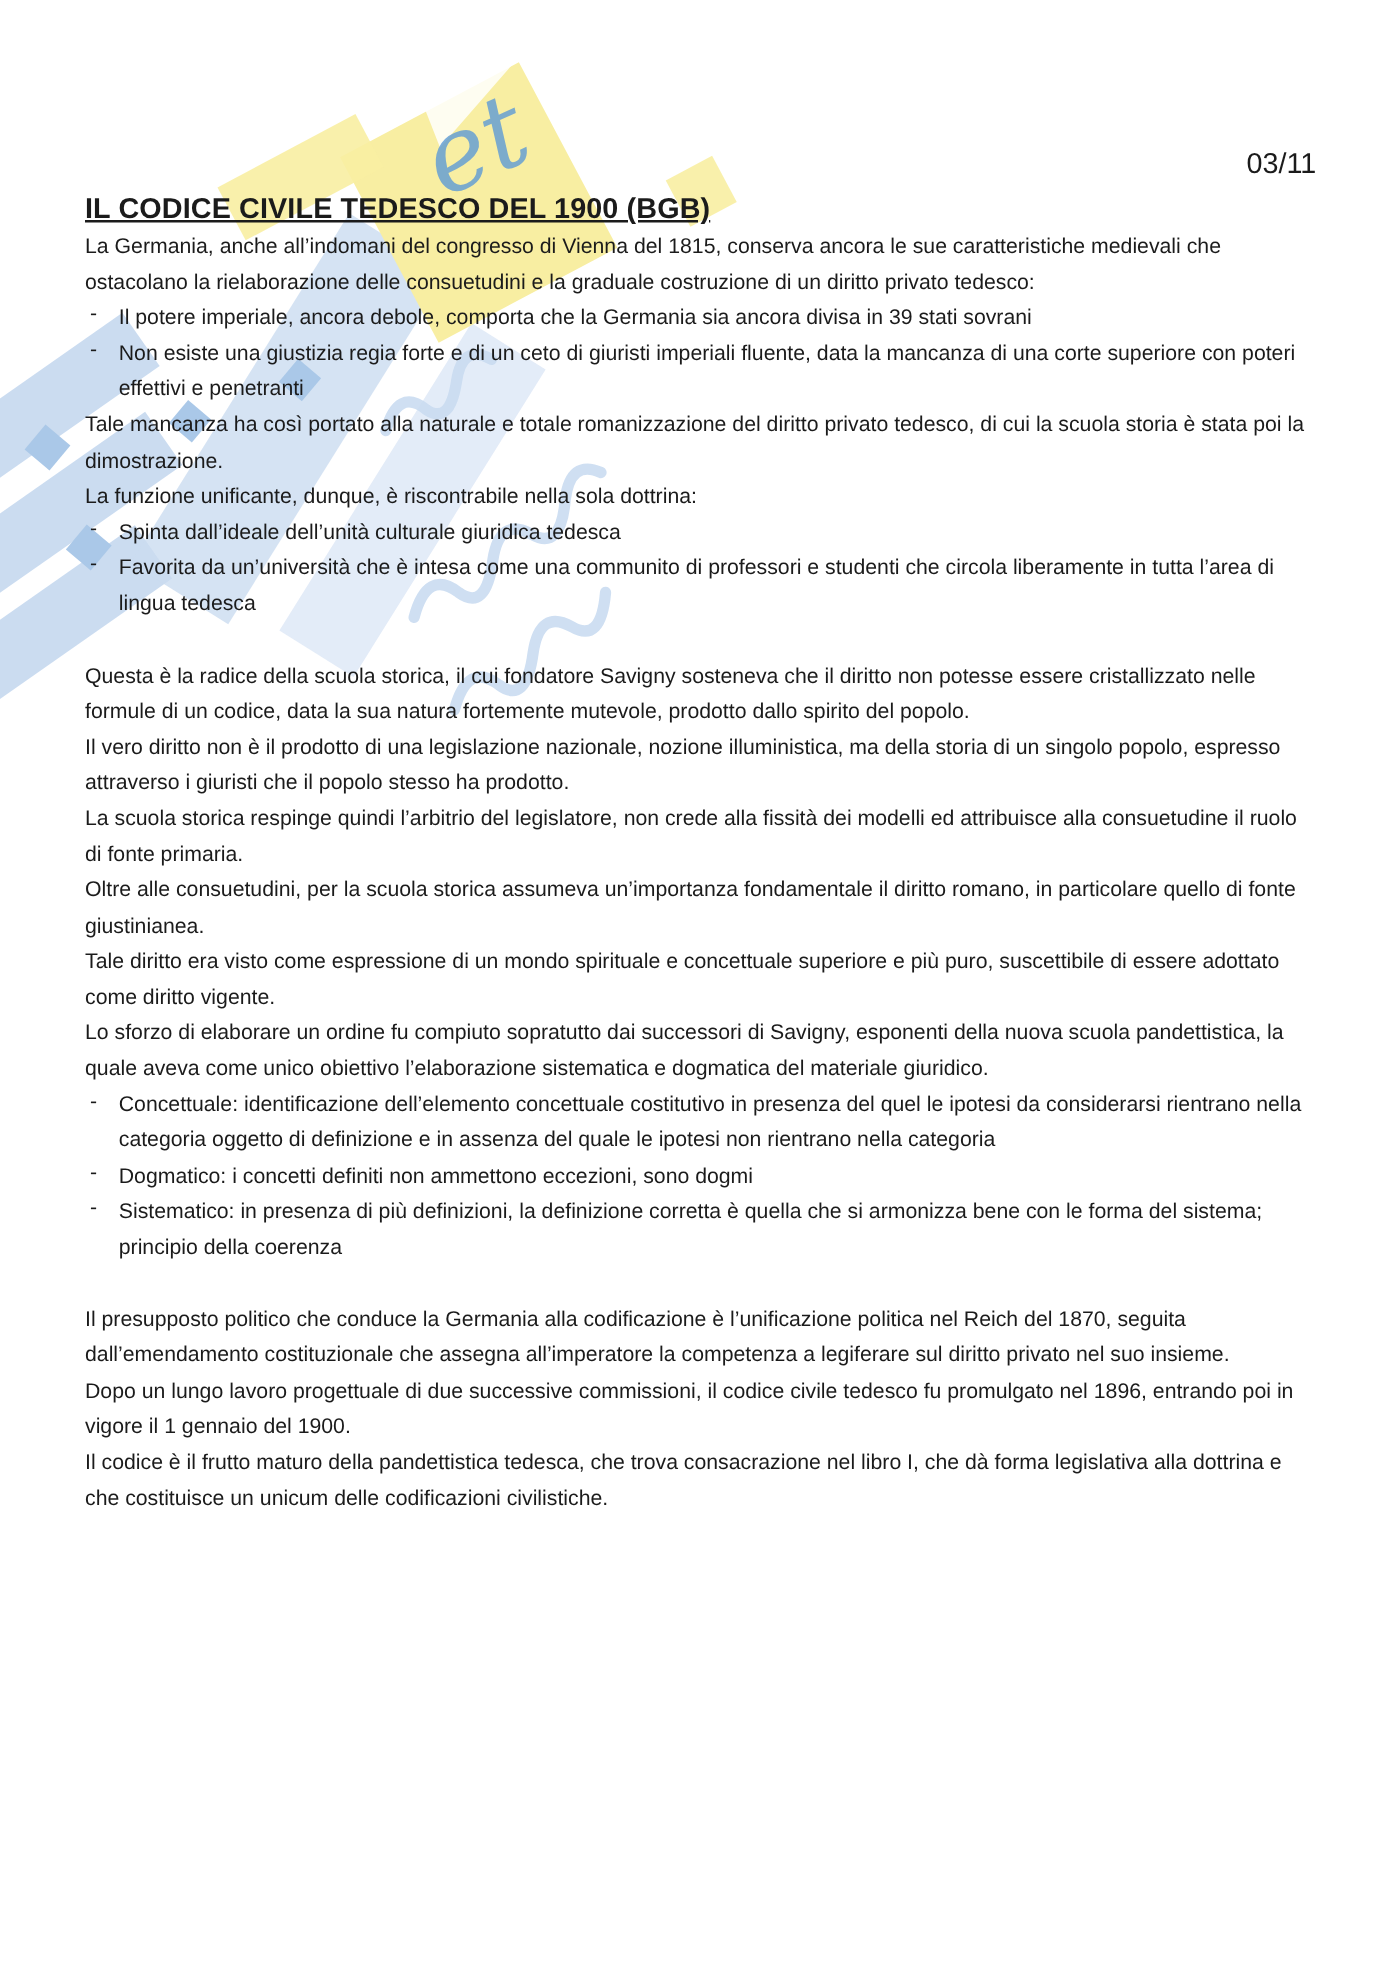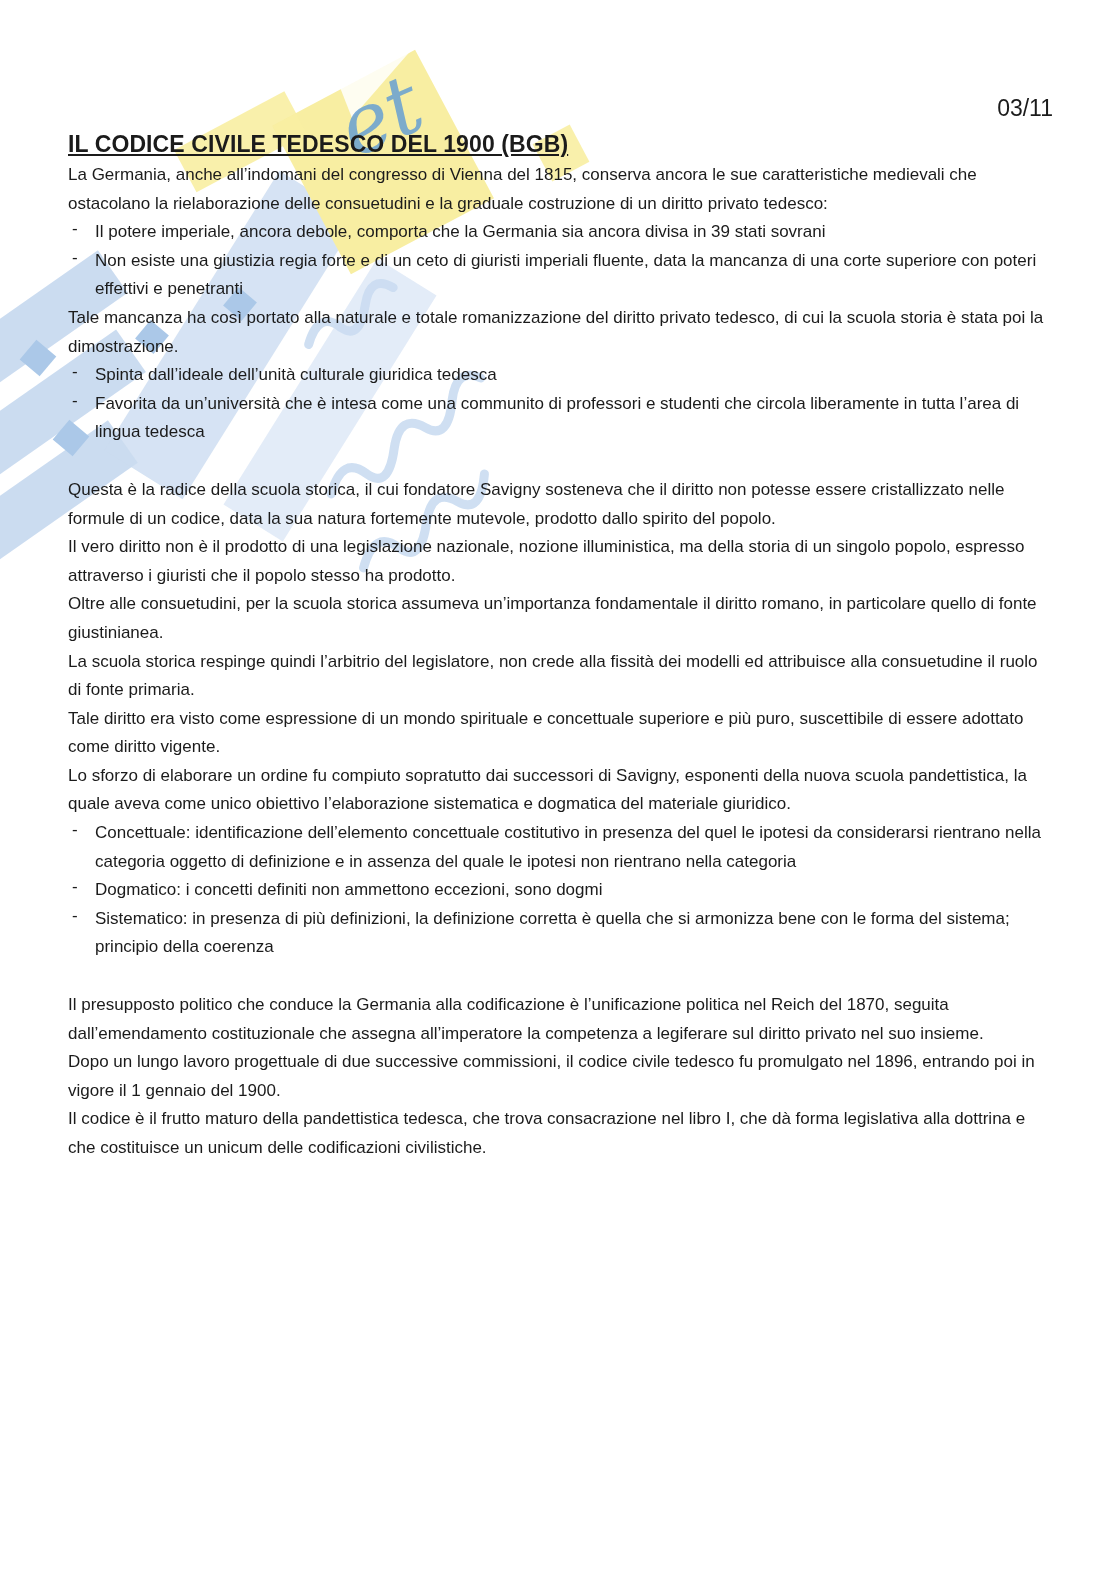--- a/index.html
+++ b/index.html
@@ -15,20 +15,21 @@
   .watermark {
     position: absolute;
     top: 0; left: 0;
     z-index: 0;
     pointer-events: none;
   }
   .content {
     position: relative;
     z-index: 1;
     padding: 94px 63px 0 68px;
+    margin-top: 22px;
   }
   .page-number {
     text-align: right;
     font-size: 23px;
     line-height: 29px;
   }
   .title {
     font-size: 23px;
     line-height: 33px;
     font-weight: bold;
@@ -101,36 +102,37 @@
       <div class="bullet">
         <span class="dash">-</span>
         <span>Il potere imperiale, ancora debole, comporta che la Germania sia ancora divisa in 39 stati sovrani</span>
       </div>
       <div class="bullet">
         <span class="dash">-</span>
         <span>Non esiste una giustizia regia forte e di un ceto di giuristi imperiali fluente, data la mancanza di una corte superiore con poteri effettivi e penetranti</span>
       </div>
 
       <p>Tale mancanza ha così portato alla naturale e totale romanizzazione del diritto privato tedesco, di cui la scuola storia è stata poi la dimostrazione.</p>
+      <p>La funzione unificante, dunque, è riscontrabile nella sola dottrina:</p>
 
       <div class="bullet">
         <span class="dash">-</span>
         <span>Spinta dall’ideale dell’unità culturale giuridica tedesca</span>
       </div>
       <div class="bullet">
         <span class="dash">-</span>
         <span>Favorita da un’università che è intesa come una communito di professori e studenti che circola liberamente in tutta l’area di lingua tedesca</span>
       </div>
 
       <div class="spacer"></div>
 
       <p>Questa è la radice della scuola storica, il cui fondatore Savigny sosteneva che il diritto non potesse essere cristallizzato nelle formule di un codice, data la sua natura fortemente mutevole, prodotto dallo spirito del popolo.</p>
       <p>Il vero diritto non è il prodotto di una legislazione nazionale, nozione illuministica, ma della storia di un singolo popolo, espresso attraverso i giuristi che il popolo stesso ha prodotto.</p>
+      <p>La scuola storica respinge quindi l’arbitrio del legislatore, non crede alla fissità dei modelli ed attribuisce alla consuetudine il ruolo di fonte primaria.</p>
       <p>Oltre alle consuetudini, per la scuola storica assumeva un’importanza fondamentale il diritto romano, in particolare quello di fonte giustinianea.</p>
-      <p>La scuola storica respinge quindi l’arbitrio del legislatore, non crede alla fissità dei modelli ed attribuisce alla consuetudine il ruolo di fonte primaria.</p>
       <p>Tale diritto era visto come espressione di un mondo spirituale e concettuale superiore e più puro, suscettibile di essere adottato come diritto vigente.</p>
       <p>Lo sforzo di elaborare un ordine fu compiuto sopratutto dai successori di Savigny, esponenti della nuova scuola pandettistica, la quale aveva come unico obiettivo l’elaborazione sistematica e dogmatica del materiale giuridico.</p>
 
       <div class="bullet">
         <span class="dash">-</span>
         <span>Concettuale: identificazione dell’elemento concettuale costitutivo in presenza del quel le ipotesi da considerarsi rientrano nella categoria oggetto di definizione e in assenza del quale le ipotesi non rientrano nella categoria</span>
       </div>
       <div class="bullet">
         <span class="dash">-</span>
         <span>Dogmatico: i concetti definiti non ammettono eccezioni, sono dogmi</span>

